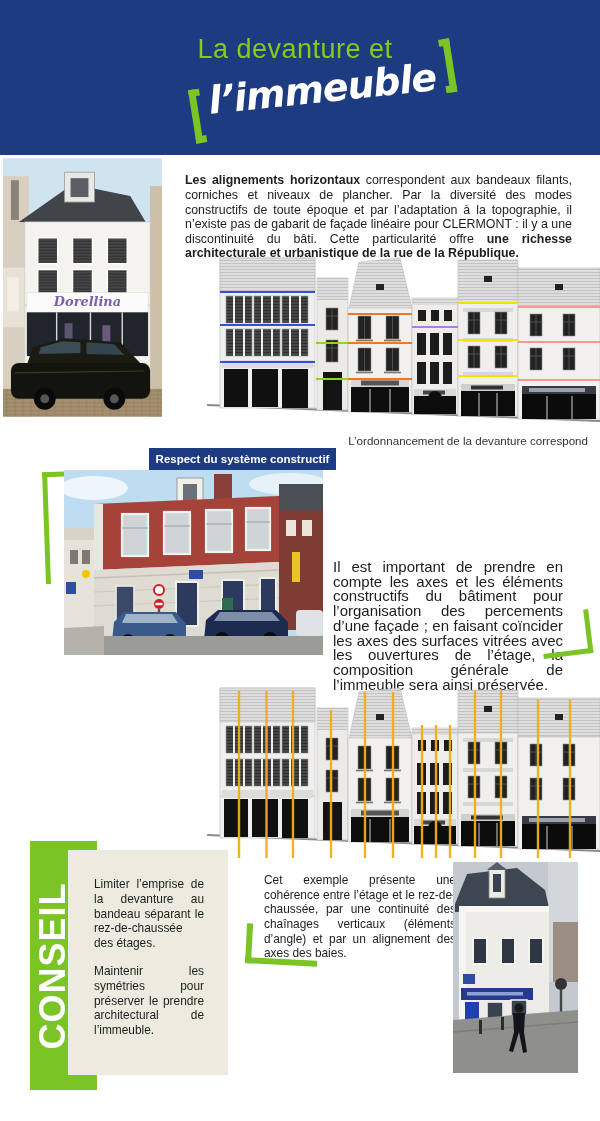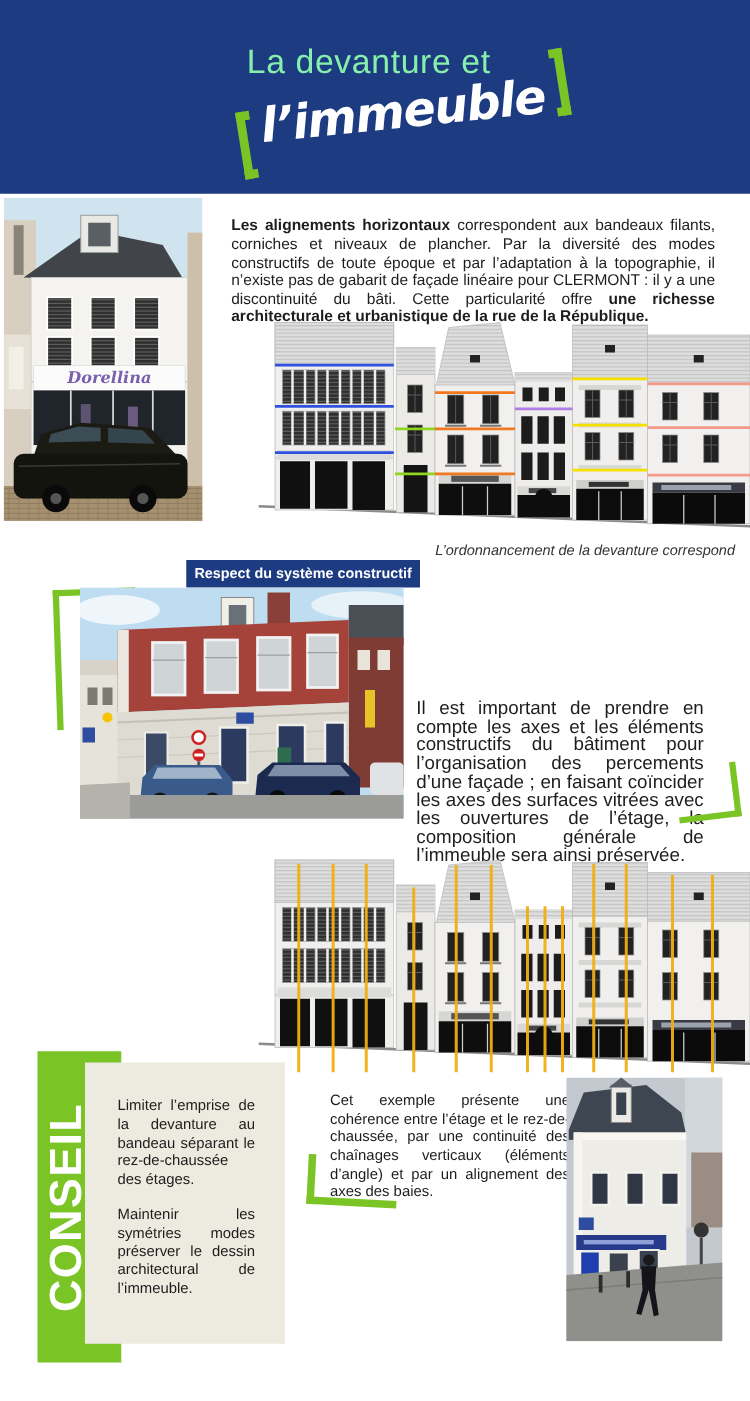--- a/index.html
+++ b/index.html
@@ -1,39 +1,39 @@
 <!DOCTYPE html>
 <html><head>
 <meta charset="utf-8">
 <style>
   html,body{margin:0;padding:0;background:#ffffff;}
   .page{position:relative;width:600px;height:1121px;background:#ffffff;overflow:hidden;
         font-family:"Liberation Sans",sans-serif;color:#222;}
 
   
   .header{position:absolute;left:0;top:0;width:600px;height:155px;background:#1d3b80;}
-  .title-top{position:absolute;left:0;top:34px;width:590px;text-align:center;color:#86efac;
+  .title-top{position:absolute;left:0;top:34px;width:590px;text-align:center;color:#84cc16;
              font-size:27px;font-weight:400;letter-spacing:.5px;}
   .title-main-wrap{position:absolute;left:190px;top:62px;display:flex;align-items:center;
                    gap:7px;transform:rotate(-6deg);}
   .bracket{width:11px;height:54px;box-sizing:border-box;}
   .bracket-l{border-left:7px solid #7bc426;border-top:7px solid #7bc426;border-bottom:7px solid #7bc426;
              transform:translateY(14px) rotate(-3deg);}
   .bracket-r{border-right:7px solid #7bc426;border-top:7px solid #7bc426;border-bottom:7px solid #7bc426;
              transform:translateY(-10px) rotate(-3deg);}
   .title-main{color:#fff;font-size:38px;font-weight:800;font-style:italic;
               font-family:"DejaVu Sans",sans-serif;letter-spacing:-1px;}
 
   
   .intro{position:absolute;left:185px;top:161px;width:387px;font-size:12.4px;line-height:14.6px;
          text-align:justify;color:#1d1d1d;}
   .b{font-weight:bold;margin-top:29px;}
   .caption1{position:absolute;left:288px;top:434px;width:300px;text-align:right;
             font-size:11.6px;line-height:14.5px;color:#333;}
-  .caption1 span{display:block;font-style:italic;}
+  .caption1 span{display:block;}
   .respect-label{position:absolute;left:113px;top:448px;width:187px;height:22px;background:#1d3b80;
                  color:#fff;font-size:11.5px;font-weight:bold;text-align:center;line-height:22px;margin-left:36px;}
   .para2{position:absolute;left:333px;top:545px;width:230px;font-size:15px;line-height:14.7px;
          text-align:justify;color:#1d1d1d;}
   .para3{position:absolute;left:264px;top:861px;width:192px;font-size:11.9px;line-height:14.7px;
          text-align:justify;color:#1d1d1d;}
 
   
   .gbr{position:absolute;box-sizing:border-box;}
   .gbr-photo2{left:44px;top:471px;width:66px;height:112px;
@@ -341,21 +341,21 @@
       <line x1="343" y1="22" x2="343" y2="180"></line>
       <line x1="375" y1="22" x2="375" y2="180"></line>
     </g>
   </svg>
 
   <div class="conseil-band">
     <span class="conseil-title">CONSEIL</span>
   </div>
   <div class="conseil-box">
     <p>Limiter l’emprise de la devanture au bandeau séparant le rez-de-chaussée des étages.</p>
-    <p>Maintenir les symétries modes préserver le dessin architectural de l’immeuble.</p>
+    <p>Maintenir les symétries pour préserver le prendre architectural de l’immeuble.</p>
   </div>
 
   <p class="para3">Cet exemple présente une cohérence entre l’étage et le rez-de-chaussée, par une continuité des chaînages verticaux (éléments d’angle) et par un alignement des axes des baies.</p>
   <div class="gbr gbr-para3"></div>
 
   <svg class="photo3" viewBox="0 0 125 211">
     <rect x="0" y="0" width="125" height="211" fill="#c3c9cf"></rect>
     <rect x="95" y="0" width="30" height="120" fill="#d2d7db"></rect>
     <rect x="100" y="60" width="25" height="60" fill="#9b8d84"></rect>
 

